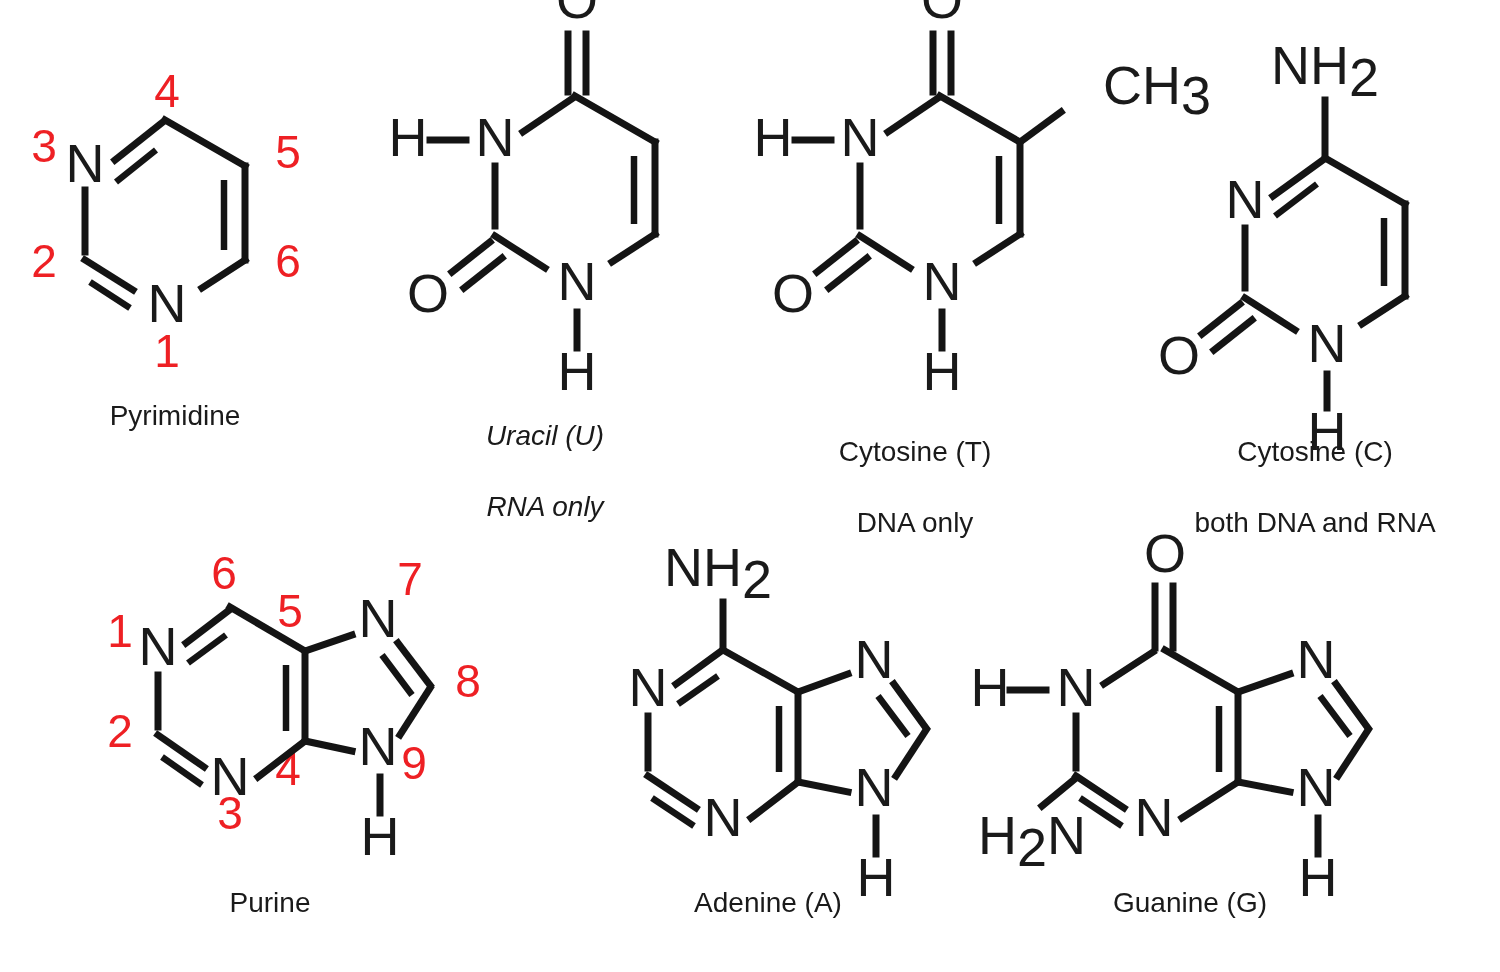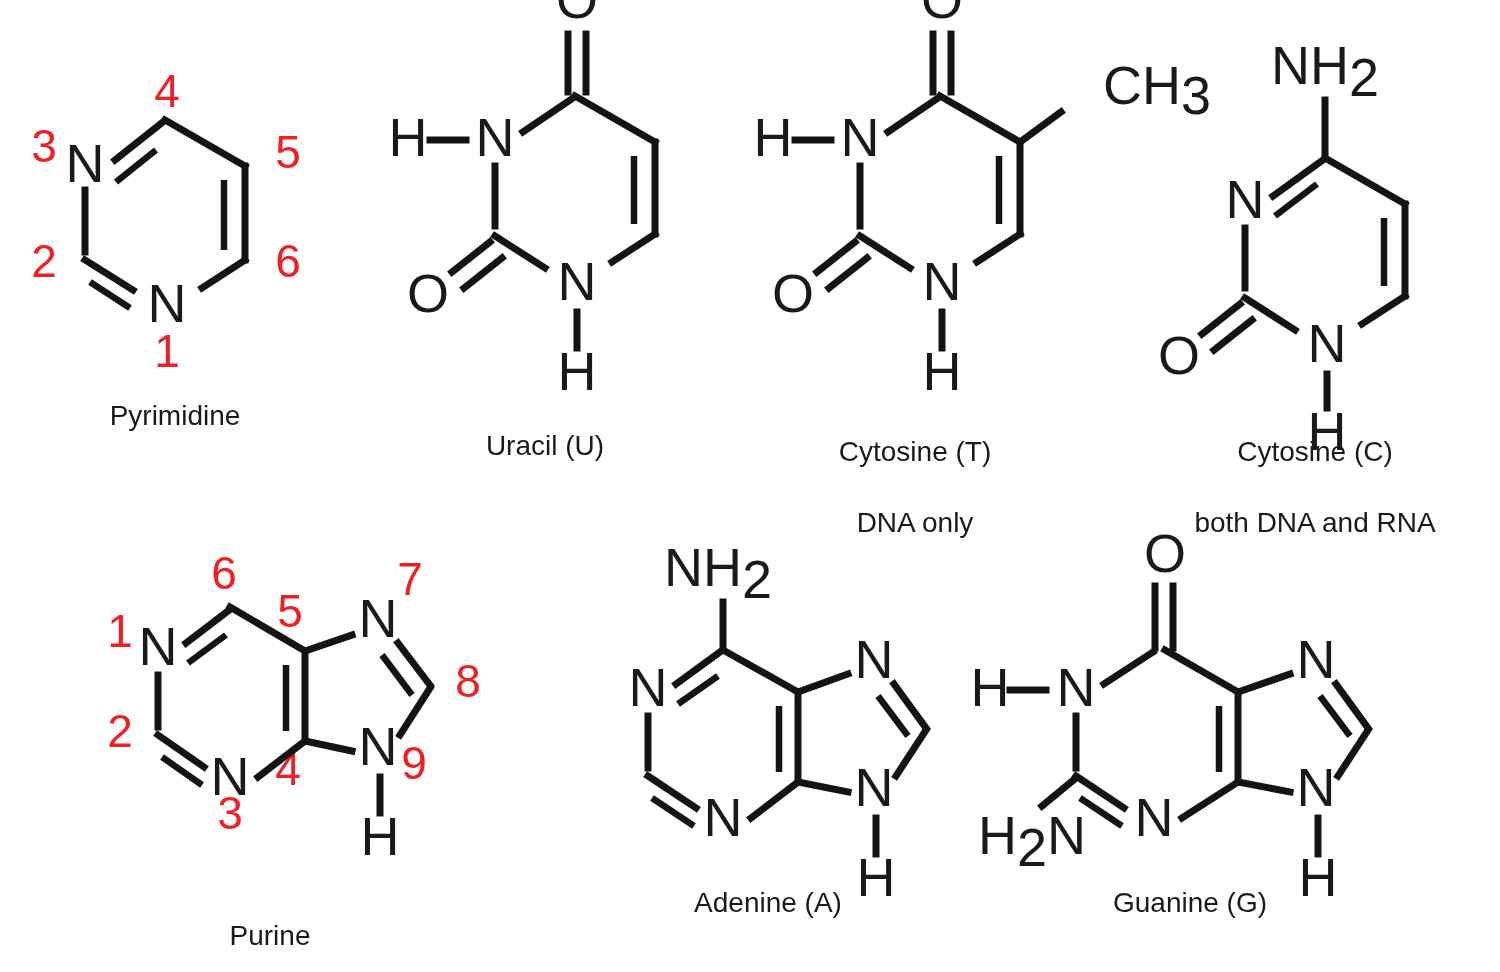--- a/index.html
+++ b/index.html
@@ -113,22 +113,23 @@
       <line class="bond" x1="100" y1="222" x2="62" y2="252"></line>
       <line class="bond" x1="112" y1="238" x2="74" y2="268"></line>
       <text class="atom" x="38" y="278">O</text>
 
       <line class="bond" x1="105" y1="216" x2="155" y2="248"></line>
       <text class="atom" x="187" y="266">N</text>
       <line class="bond" x1="187" y1="292" x2="187" y2="328"></line>
       <text class="atom" x="187" y="356">H</text>
     </svg>
   </div>
-  <div class="caption" style="left:395px; top:392px; width:300px;">
+  <div class="caption" style="left:395px; top:382px; width:300px;font-style:italic;">
     <div>Uracil (U)</div>
+    <div>RNA only</div>
   </div>
 
   <div class="mol" style="left:755px; top:20px;">
     <svg width="360" height="380" viewBox="0 0 360 380">
       <line class="bond" x1="40" y1="120" x2="76" y2="120"></line>
       <text class="atom" x="18" y="122">H</text>
       <text class="atom" x="105" y="122">N</text>
 
       <line class="bond" x1="105" y1="146" x2="105" y2="206"></line>
       <line class="bond" x1="133" y1="112" x2="183" y2="78"></line>
@@ -222,21 +223,21 @@
 
       <line class="bond" x1="205" y1="96" x2="252" y2="80"></line>
       <line class="bond" x1="298" y1="88" x2="330" y2="130"></line>
       <line class="bondthin" x1="282" y1="100" x2="312" y2="140"></line>
       <line class="bond" x1="330" y1="133" x2="300" y2="180"></line>
       <line class="bond" x1="205" y1="186" x2="252" y2="196"></line>
       <line class="bond" x1="280" y1="222" x2="280" y2="258"></line>
       <text class="atom" x="280" y="286">H</text>
     </svg>
   </div>
-  <div class="caption" style="left:110px; top:885px; width:320px;margin-top:33px;">Purine</div>
+  <div class="caption" style="left:110px; top:885px; width:320px;">Purine</div>
 
   <div class="mol" style="left:590px; top:540px;">
     <svg width="400" height="340" viewBox="0 0 400 340">
       <text class="atom" x="128" y="32"><tspan>NH</tspan><tspan class="sub" dy="12">2</tspan></text>
       <line class="bond" x1="133" y1="62" x2="133" y2="108"></line>
 
       <text class="atom" x="58" y="152">N</text>
       <text class="atom" x="133" y="282">N</text>
       <text class="atom" x="284" y="124">N</text>
       <text class="atom" x="284" y="252">N</text>

